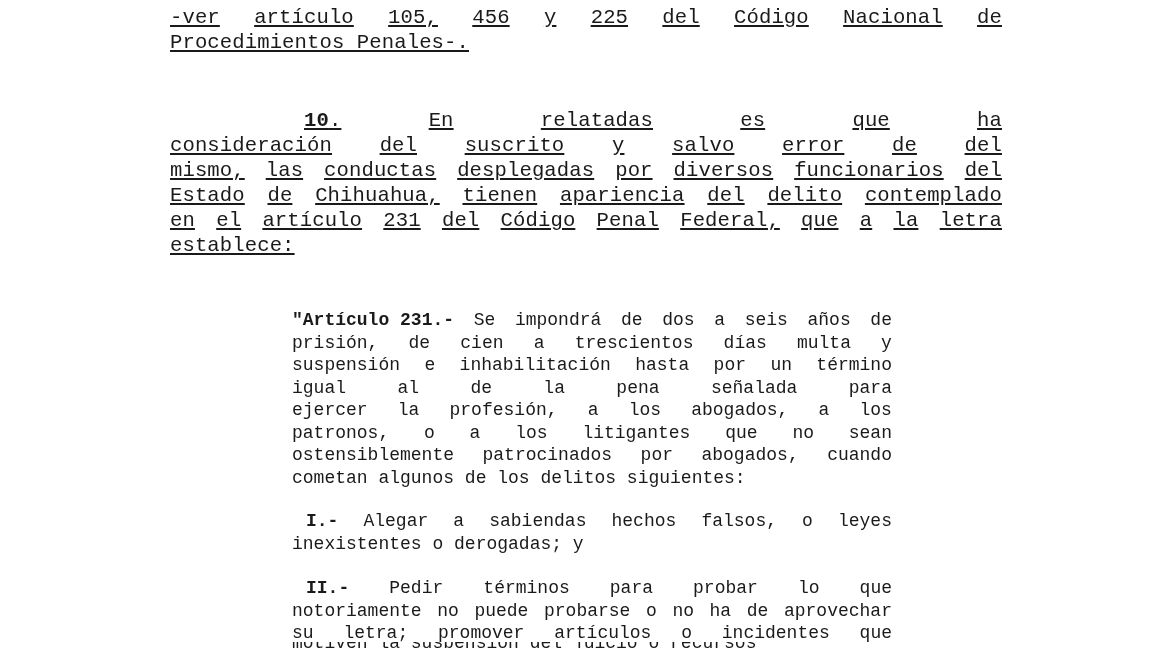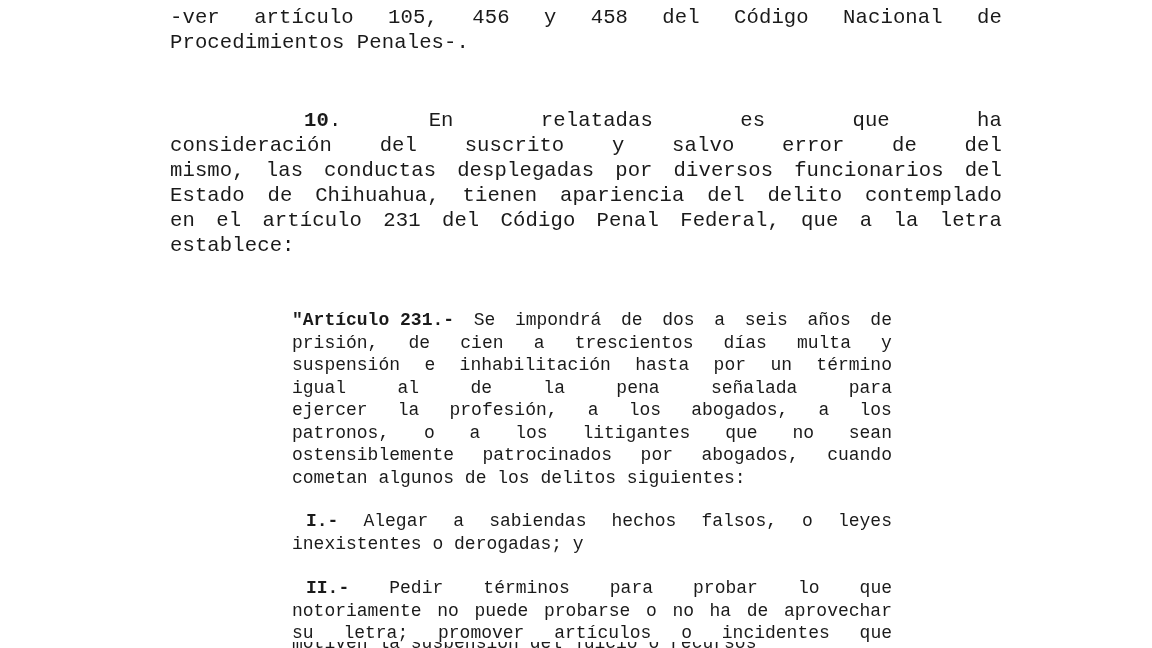--- a/index.html
+++ b/index.html
@@ -7,20 +7,21 @@
     width: 1152px; height: 648px; overflow: hidden;
     background: #ffffff; position: relative;
     color: #1a1a1a;
   }
   .page { position: absolute; left: 0; top: 0; width: 1152px; height: 648px; }
   .mono {
     font-family: "Liberation Mono", "DejaVu Sans Mono", monospace;
     font-size: 20.6px;
     line-height: 25px;
     letter-spacing: 0.1px;
+    text-decoration: underline;
   }
   .line { position: absolute; white-space: pre; }
   .justify-line {
     position: absolute; display: flex; justify-content: space-between;
     white-space: pre;
   }
   .b { font-weight: bold; }
   .quote {
     font-family: "Liberation Mono", "DejaVu Sans Mono", monospace;
     font-size: 18px;
@@ -29,21 +30,21 @@
   .cut-bottom {
     position: absolute; left: 292px; top: 642px; width: 600px; height: 6px; overflow: hidden;
   }
   .cut-bottom span { position: absolute; top: -10px; white-space: pre; }
 </style>
 </head>
 <body>
 
 <div class="page">
 
-  <div class="justify-line mono" style="left:170px; top:5px; width:832px;" id="p9l1"><span>-ver</span><span>artículo</span><span>105,</span><span>456</span><span>y</span><span>458</span><span>del</span><span>Código</span><span>Nacional</span><span>de</span></div>
+  <div class="justify-line mono" style="left:170px; top:5px; width:832px;" id="p9l1"><span>-ver</span><span>artículo</span><span>105,</span><span>456</span><span>y</span><span>225</span><span>del</span><span>Código</span><span>Nacional</span><span>de</span></div>
   <div class="line mono" style="left:170px; top:30px;">Procedimientos Penales-.</div>
 
   <div class="mono" style="position:absolute; left:304px; top:108px; width:698px; display:flex; justify-content:space-between; white-space:pre;" id="p10first">
     <span style="display:flex;">
       <span class="b">10</span><span>.</span>
     </span>
   <span>En</span><span>relatadas</span><span>es</span><span>que</span><span>ha</span></div>
   <div id="p10lines">
       <div class="justify-line mono" style="left: 170px; top: 133px; width: 832px;"><span>consideración</span><span>del</span><span>suscrito</span><span>y</span><span>salvo</span><span>error</span><span>de</span><span>del</span></div>
       <div class="justify-line mono" style="left: 170px; top: 158px; width: 832px;"><span>mismo,</span><span>las</span><span>conductas</span><span>desplegadas</span><span>por</span><span>diversos</span><span>funcionarios</span><span>del</span></div>

